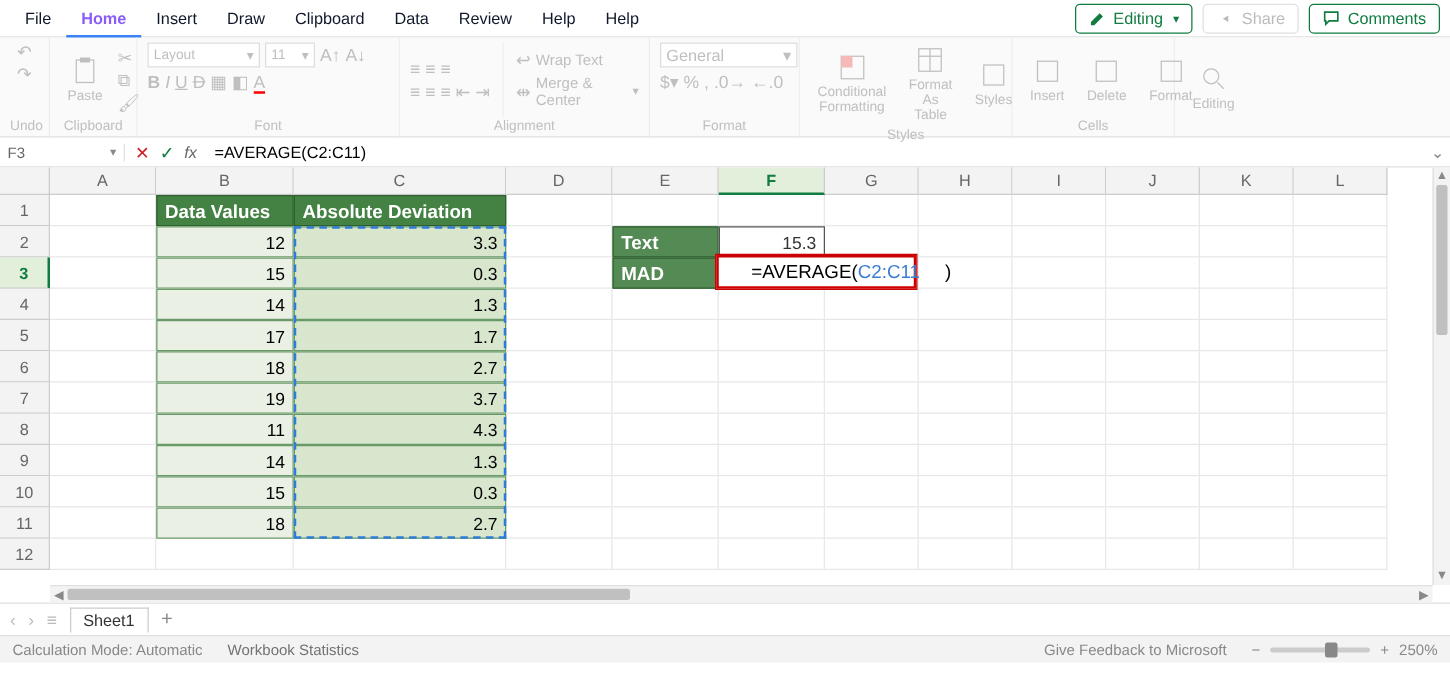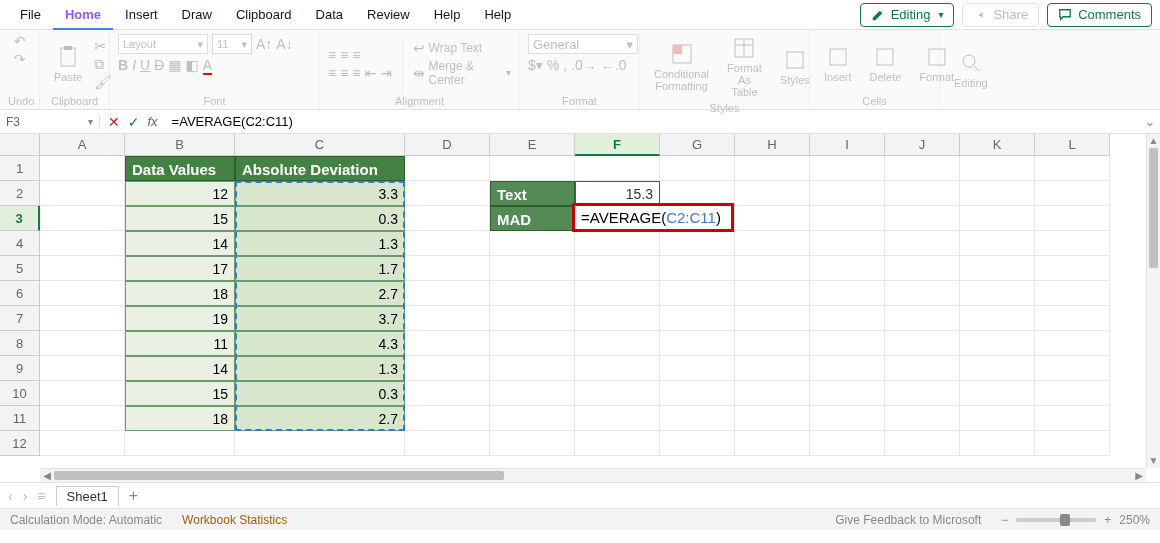--- a/index.html
+++ b/index.html
@@ -63,21 +63,21 @@
   .wG{width:75px} .wH{width:75px} .wI{width:75px} .wJ{width:75px} .wK{width:75px} .wL{width:75px}
 
   
   .th-green { background:#448244; color:#fff; font-weight:700; border:1px solid #2f5f2f; font-size:15px; padding:0 6px;}
   .td-green-light { background:#eaf1e4; border:1px solid #6a9a6a; color:#000;}
   .td-green-med { background:#d7e6cd; border:1px solid #6a9a6a; color:#000;}
   .td-label-green-dark { background:#548a54; color:#fff; font-weight:700; border:1px solid #2f5f2f; font-size:15px; padding:0 6px;}
   .td-val { background:#fff; border:1px solid #555; text-align:right; }
 
   .formula-cell-wrap { position:absolute; background:#fff; border:2px solid #c00; box-shadow:0 0 0 1px #c00; padding:0 6px; font-size:15px; line-height:23px; }
-  .formula-cell-wrap .fn { color:#000; }
+  .formula-cell-wrap .fn { color:#000;margin-left:20px; }
   .formula-cell-wrap .ref { color:#3b7dd1; }
 
   
   .marq { position:absolute; border:2px dashed #2f7cd6; }
 
   .vscroll { position:absolute; right:0; top:0; width:14px; bottom:14px; background:#f3f3f3; border-left:1px solid #e0e0e0; }
   .vscroll .up, .vscroll .down { height:14px; text-align:center; font-size:10px; color:#888; line-height:14px; cursor:pointer;}
   .vscroll .track { position:absolute; top:14px; bottom:14px; left:0; right:0; }
   .vscroll .thumb { position:absolute; top:0; left:2px; right:2px; height:120px; background:#c0c0c0; border-radius:2px; }
 
@@ -540,21 +540,21 @@
 <div class="sheet-bar">
   <span class="sheet-nav">‹</span>
   <span class="sheet-nav">›</span>
   <span class="sheet-nav">≡</span>
   <div class="sheet-tab">Sheet1</div>
   <span class="sheet-add">+</span>
 </div>
 
 <div class="status">
   <span>Calculation Mode: Automatic</span>
-  <span style="color:#a16207">Workbook Statistics</span>
+  <span style="color:#737373">Workbook Statistics</span>
   <div class="spacer"></div>
   <span>Give Feedback to Microsoft</span>
   <div class="zoom-ctl">
     <span>−</span>
     <div class="zoom-slider">
         <div class="knob"></div>
       </div>
     <span>+</span>
     <span>250%</span>
   </div>

